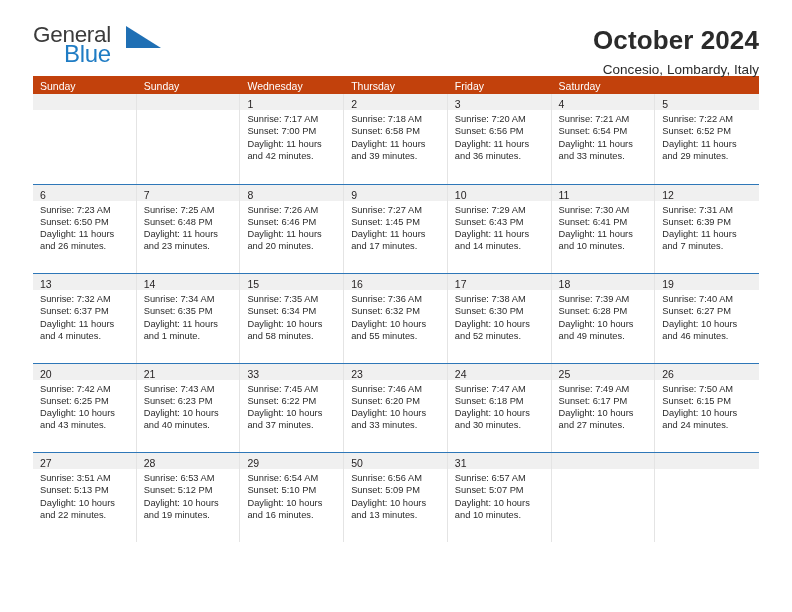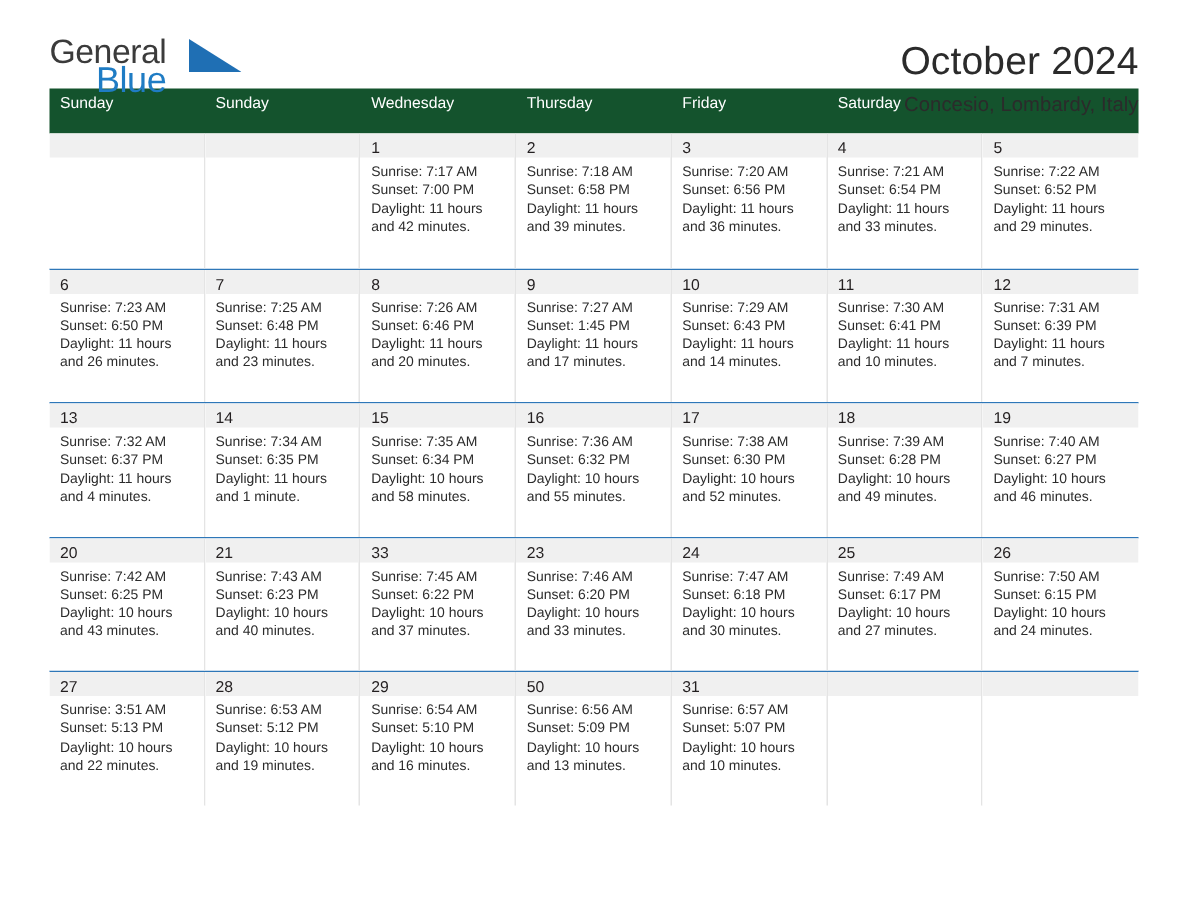--- a/index.html
+++ b/index.html
@@ -18,21 +18,21 @@
     width: 792px;
     height: 612px;
     padding: 0 33px;
   }
 
   
   .header {
     display: flex;
     align-items: flex-start;
     justify-content: space-between;
-    height: 59px;
+    height: 76px;
     padding-top: 24px;
   }
 
   .logo {
     position: relative;
     width: 130px;
     height: 46px;
     line-height: 1;
     user-select: none;
   }
@@ -61,21 +61,21 @@
     background: #1f6fb4;
     clip-path: polygon(0 0, 100% 100%, 0 100%);
   }
 
   .title-block {
     text-align: right;
     padding-top: 2px;
   }
   .cal-title {
     font-size: 26px;
-    font-weight: 400;
+    font-weight: 700;
     color: #2b2b2b;
     line-height: 1.12;
     letter-spacing: 0.1px;
   }
   .cal-subtitle {
     font-size: 13.5px;
     font-weight: 400;
     color: #2b2b2b;
     margin-top: 7px;
     letter-spacing: 0.05px;
@@ -83,22 +83,22 @@
   }
 
   
   .calendar {
     width: 726px;
   }
 
   .weekday-row {
     display: grid;
     grid-template-columns: repeat(7, 1fr);
-    background: #14532d;
-    height: 30px;
+    background: #c2410c;
+    height: 18px;
   }
   .weekday {
     color: #ffffff;
     font-size: 10.5px;
     line-height: 21px;
     padding-left: 7px;
     white-space: nowrap;
   }
 
   .week-row {

